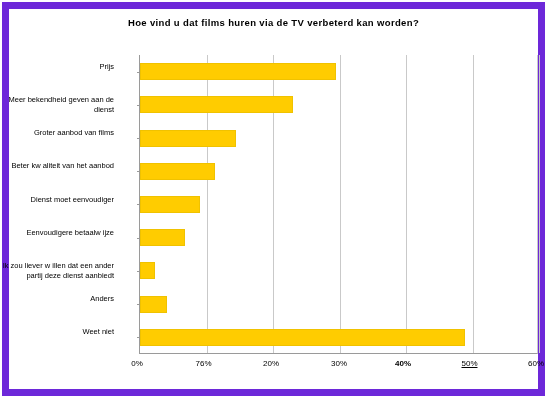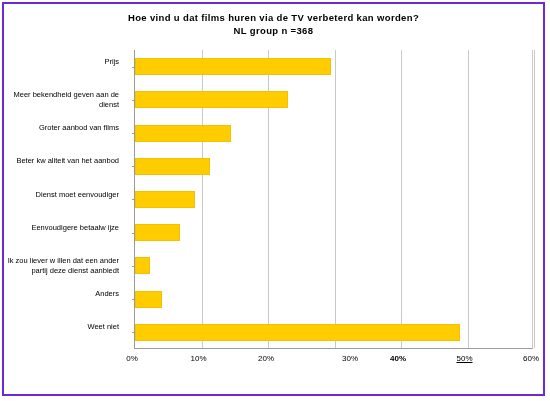--- a/index.html
+++ b/index.html
@@ -12,21 +12,21 @@
     height: 401px;
     font-family: "Liberation Sans", sans-serif;
     overflow: hidden;
   }
   #chart-frame {
     position: absolute;
     left: 2px;
     top: 2px;
     width: 543px;
     height: 394px;
-    border: 2px solid #6d28d9;
+    border: 7px solid #6d28d9;
     background: #ffffff;
     box-sizing: border-box;
   }
   #chart-title-block {
     position: absolute;
     left: 0;
     top: 7px;
     width: 100%;
     text-align: center;
   }
@@ -114,21 +114,20 @@
     margin-left: -20px;
   }
 </style>
 </head>
 <body>
 
 <div id="chart-frame">
 
   <div id="chart-title-block">
     <div id="chart-title">Hoe vind u dat films huren via de TV verbeterd kan worden?</div>
-    <div id="chart-subtitle">NL group n =368</div>
   </div>
 
   <div id="plot-area">
     <div id="gridlines">
         <div class="gridline" style="left: 66.5px;"></div>
         <div class="gridline" style="left: 133px;"></div>
         <div class="gridline" style="left: 199.5px;"></div>
         <div class="gridline" style="left: 266px;"></div>
         <div class="gridline" style="left: 332.5px;"></div>
         <div class="gridline" style="left: 399px;"></div>
@@ -179,21 +178,21 @@
       <div class="cat-label" style="top: 119.056px;">Groter aanbod van films</div>
       <div class="cat-label" style="top: 152.278px;">Beter kw aliteit van het aanbod</div>
       <div class="cat-label" style="top: 185.5px;">Dienst moet eenvoudiger</div>
       <div class="cat-label" style="top: 218.722px;">Eenvoudigere betaalw ijze</div>
       <div class="cat-label" style="top: 251.944px;">Ik zou liever w illen dat een ander partij deze dienst aanbiedt</div>
       <div class="cat-label" style="top: 285.167px;">Anders</div>
       <div class="cat-label" style="top: 318.389px;">Weet niet</div>
     </div>
   <div id="x-axis-labels">
       <div class="x-label" style="left: 128px;">0%</div>
-      <div class="x-label" style="left: 194.5px;">10%</div>
+      <div class="x-label" style="left: 194.5px;">76%</div>
       <div class="x-label" style="left: 262px;">20%</div>
-      <div class="x-label" style="left: 346px;">30%</div>
+      <div class="x-label" style="left: 318px; text-align: right;">30%</div>
       <div class="x-label" style="left: 394px; font-weight: bold;">40%</div>
       <div class="x-label" style="left: 460.5px; text-decoration: underline;">50%</div>
       <div class="x-label" style="left: 527px;">60%</div>
     </div>
 
 </div>
 
 </body></html>

